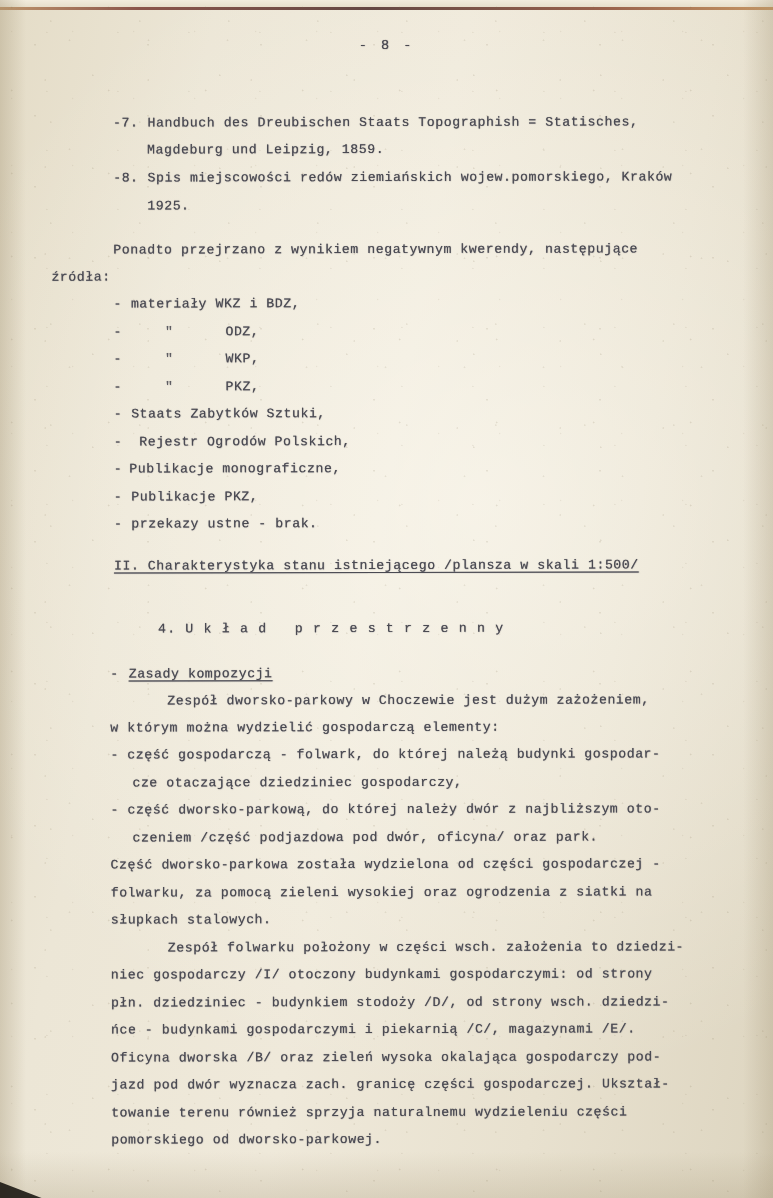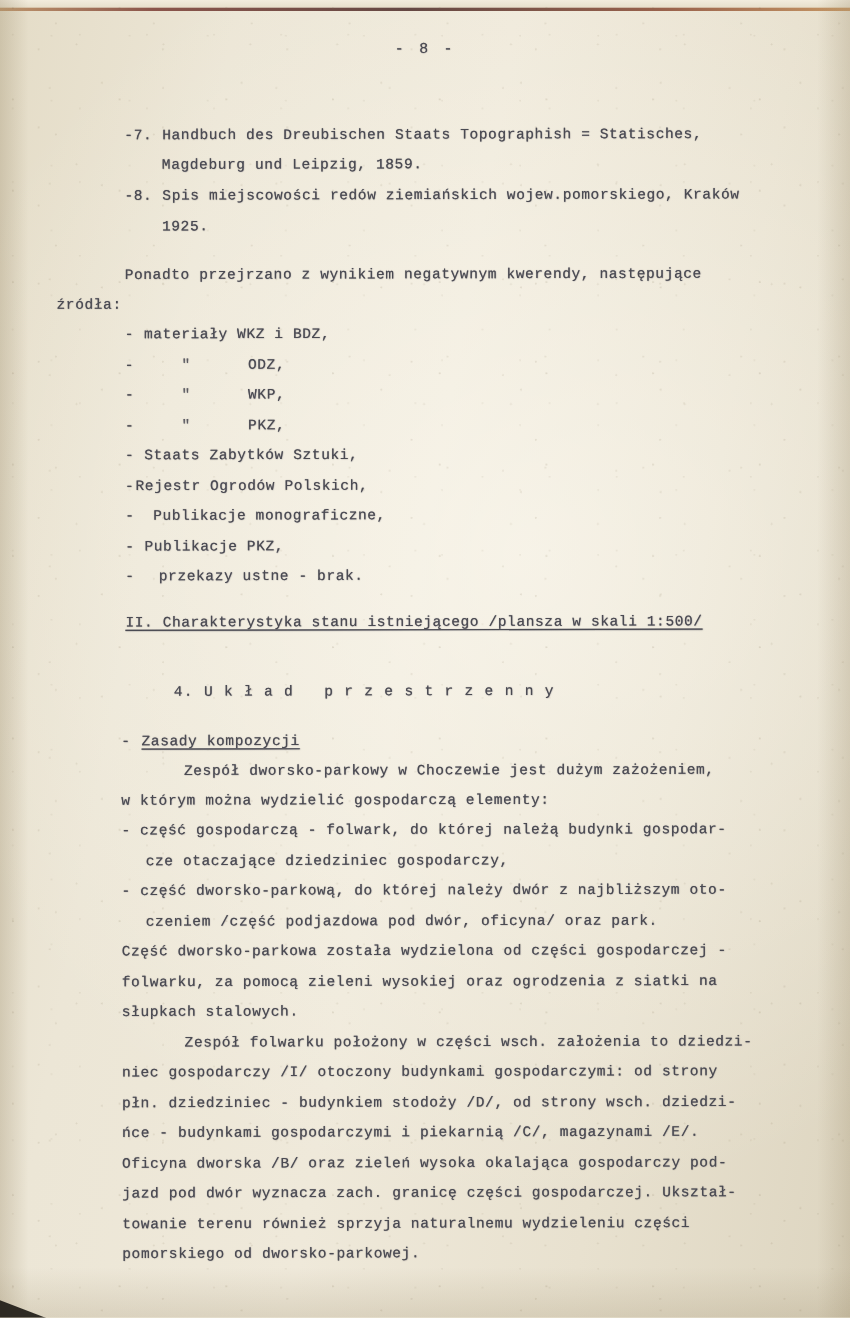--- a/index.html
+++ b/index.html
@@ -177,30 +177,30 @@
     <div class="tw line" style="top:336px;">
       <span style="margin-left:62px;">-</span><span style="margin-left:43px;" class="faint">"</span><span style="margin-left:52px;">WKP,</span>
     </div>
     <div class="tw line" style="top:364px;">
       <span style="margin-left:62px;">-</span><span style="margin-left:43px;" class="faint">"</span><span style="margin-left:52px;">PKZ,</span>
     </div>
     <div class="tw line" style="top:391px;">
       <span style="margin-left:62px;">-</span><span style="margin-left:9px;">Staats Zabytków Sztuki,</span>
     </div>
     <div class="tw line" style="top:419px;">
-      <span style="margin-left:62px;">-</span><span style="margin-left:1px;">Rejestr Ogrodów Polskich,</span>
+      <span style="margin-left:62px;">-</span><span style="margin-left:17px;">Rejestr Ogrodów Polskich,</span>
     </div>
     <div class="tw line" style="top:446px;">
-      <span style="margin-left:62px;">-</span><span style="margin-left:17px;">Publikacje monograficzne,</span>
+      <span style="margin-left:62px;">-</span><span style="margin-left:7px;">Publikacje monograficzne,</span>
     </div>
     <div class="tw line" style="top:474px;">
       <span style="margin-left:62px;">-</span><span style="margin-left:9px;">Publikacje PKZ,</span>
     </div>
     <div class="tw line" style="top:501px;">
-      <span style="margin-left:62px;">-</span><span style="margin-left:22px;">przekazy ustne - brak.</span>
+      <span style="margin-left:62px;">-</span><span style="margin-left:9px;">przekazy ustne - brak.</span>
     </div>
 
     <div class="tw line" style="top:543px;">
       <span class="u" style="margin-left:62px;">II. Charakterystyka stanu istniejącego /plansza w skali 1:500/</span>
     </div>
 
     <div class="tw line" style="top:606px; letter-spacing:1.2px;">
       <span style="margin-left:102px;">4. U k ł a d   p r z e s t r z e n n y</span>
     </div>
 

